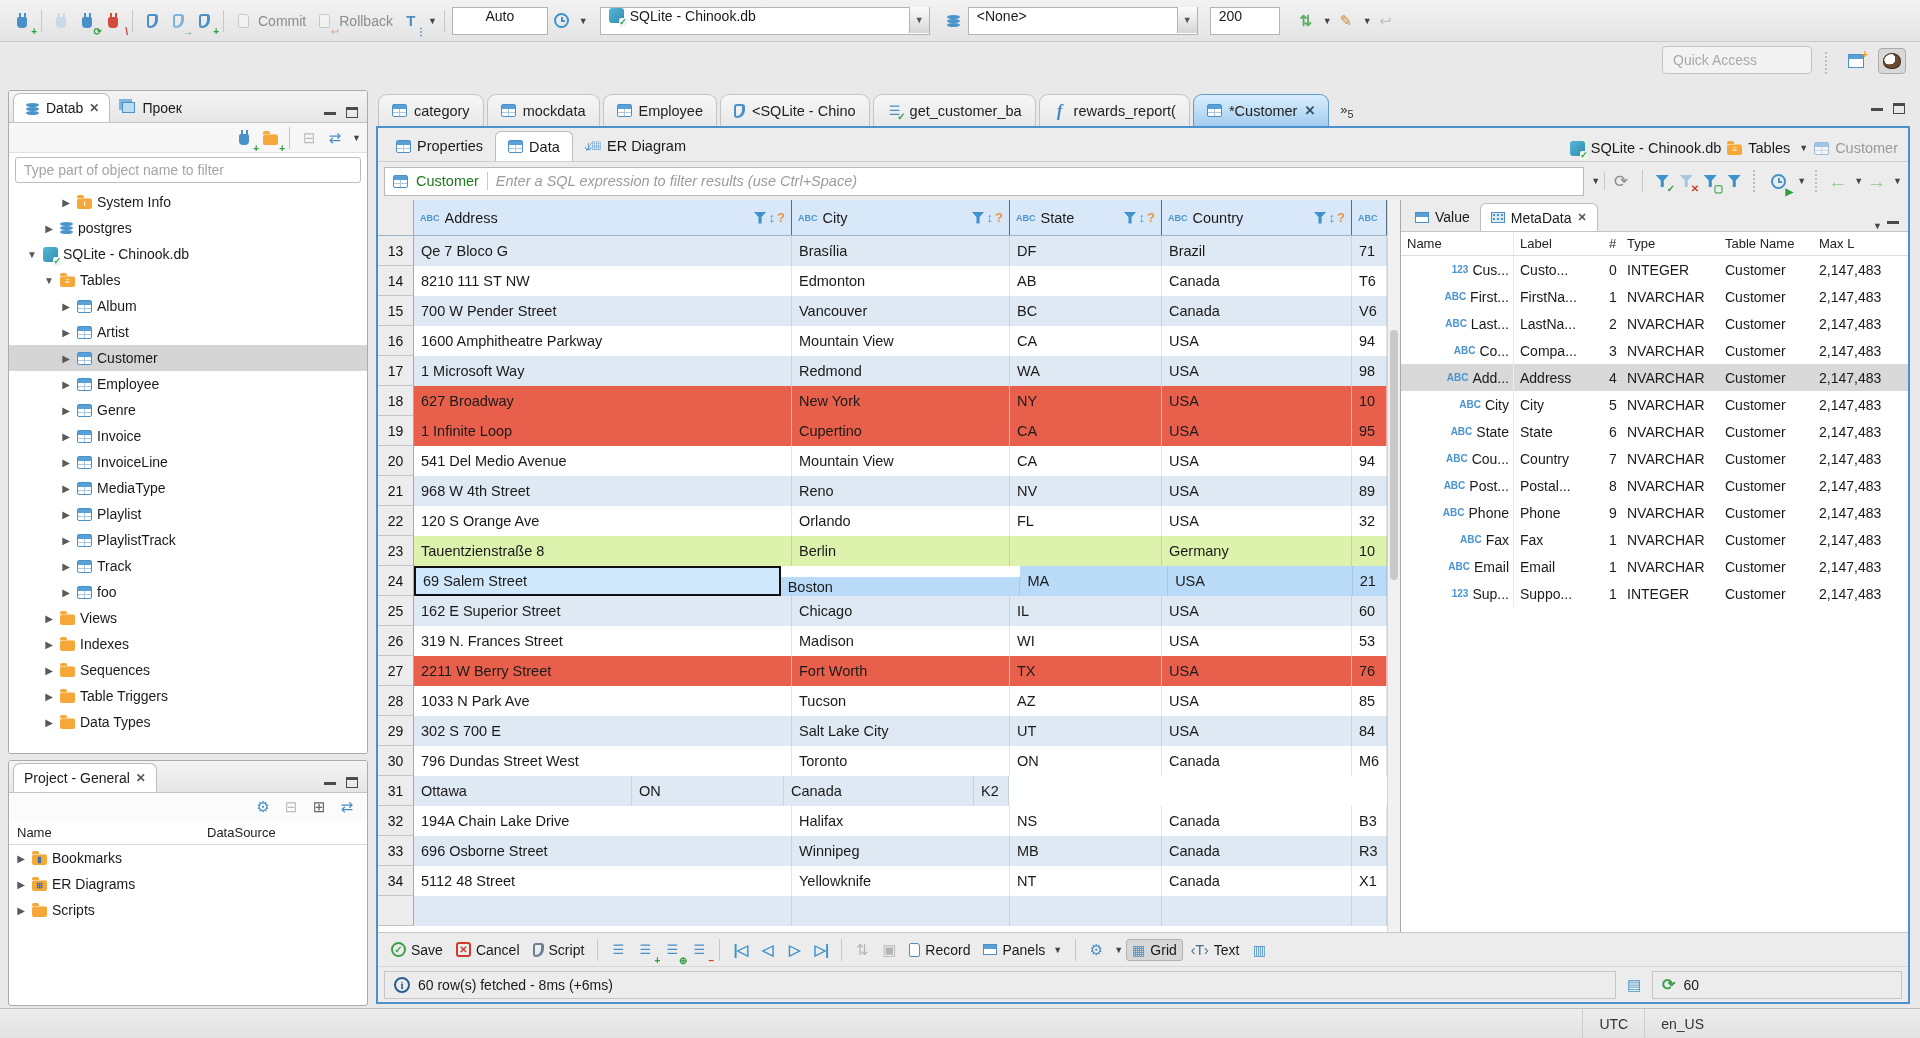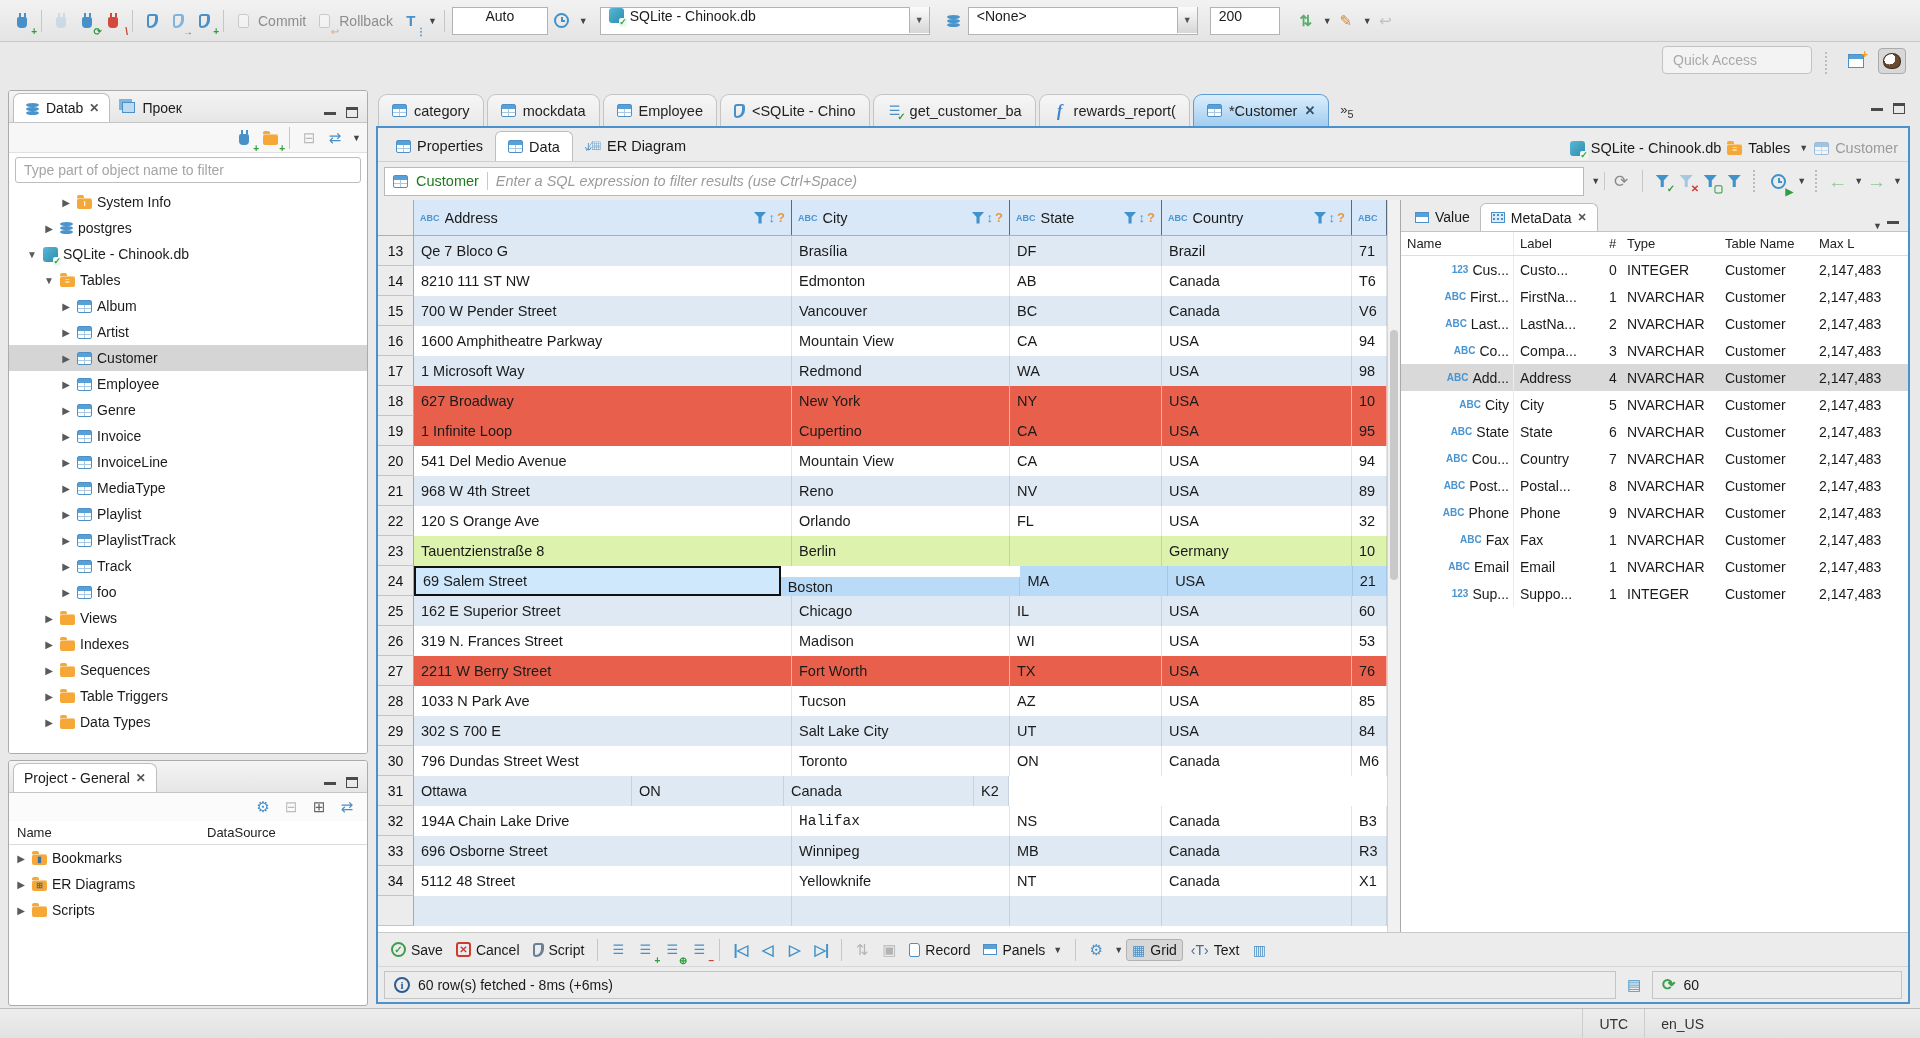--- a/index.html
+++ b/index.html
@@ -777,21 +777,21 @@
               <div class="grow alt">
                 <div class="gnum">31</div>
                 <div class="gcell" style="width: 218px;">Ottawa</div>
                 <div class="gcell" style="width: 152px;">ON</div>
                 <div class="gcell" style="width: 190px;">Canada</div>
                 <div class="gcell" style="width: 35px;">K2</div>
               </div>
               <div class="grow plain">
                 <div class="gnum">32</div>
                 <div class="gcell" style="width: 378px;">194A Chain Lake Drive</div>
-                <div class="gcell" style="width: 218px; font-family: Liberation Mono, monospace;">Halifax</div>
+                <div class="gcell" style="width: 218px;">Halifax</div>
                 <div class="gcell" style="width: 152px;">NS</div>
                 <div class="gcell" style="width: 190px;">Canada</div>
                 <div class="gcell" style="width: 35px;">B3</div>
               </div>
               <div class="grow alt">
                 <div class="gnum">33</div>
                 <div class="gcell" style="width: 378px;">696 Osborne Street</div>
                 <div class="gcell" style="width: 218px;">Winnipeg</div>
                 <div class="gcell" style="width: 152px;">MB</div>
                 <div class="gcell" style="width: 190px;">Canada</div>

